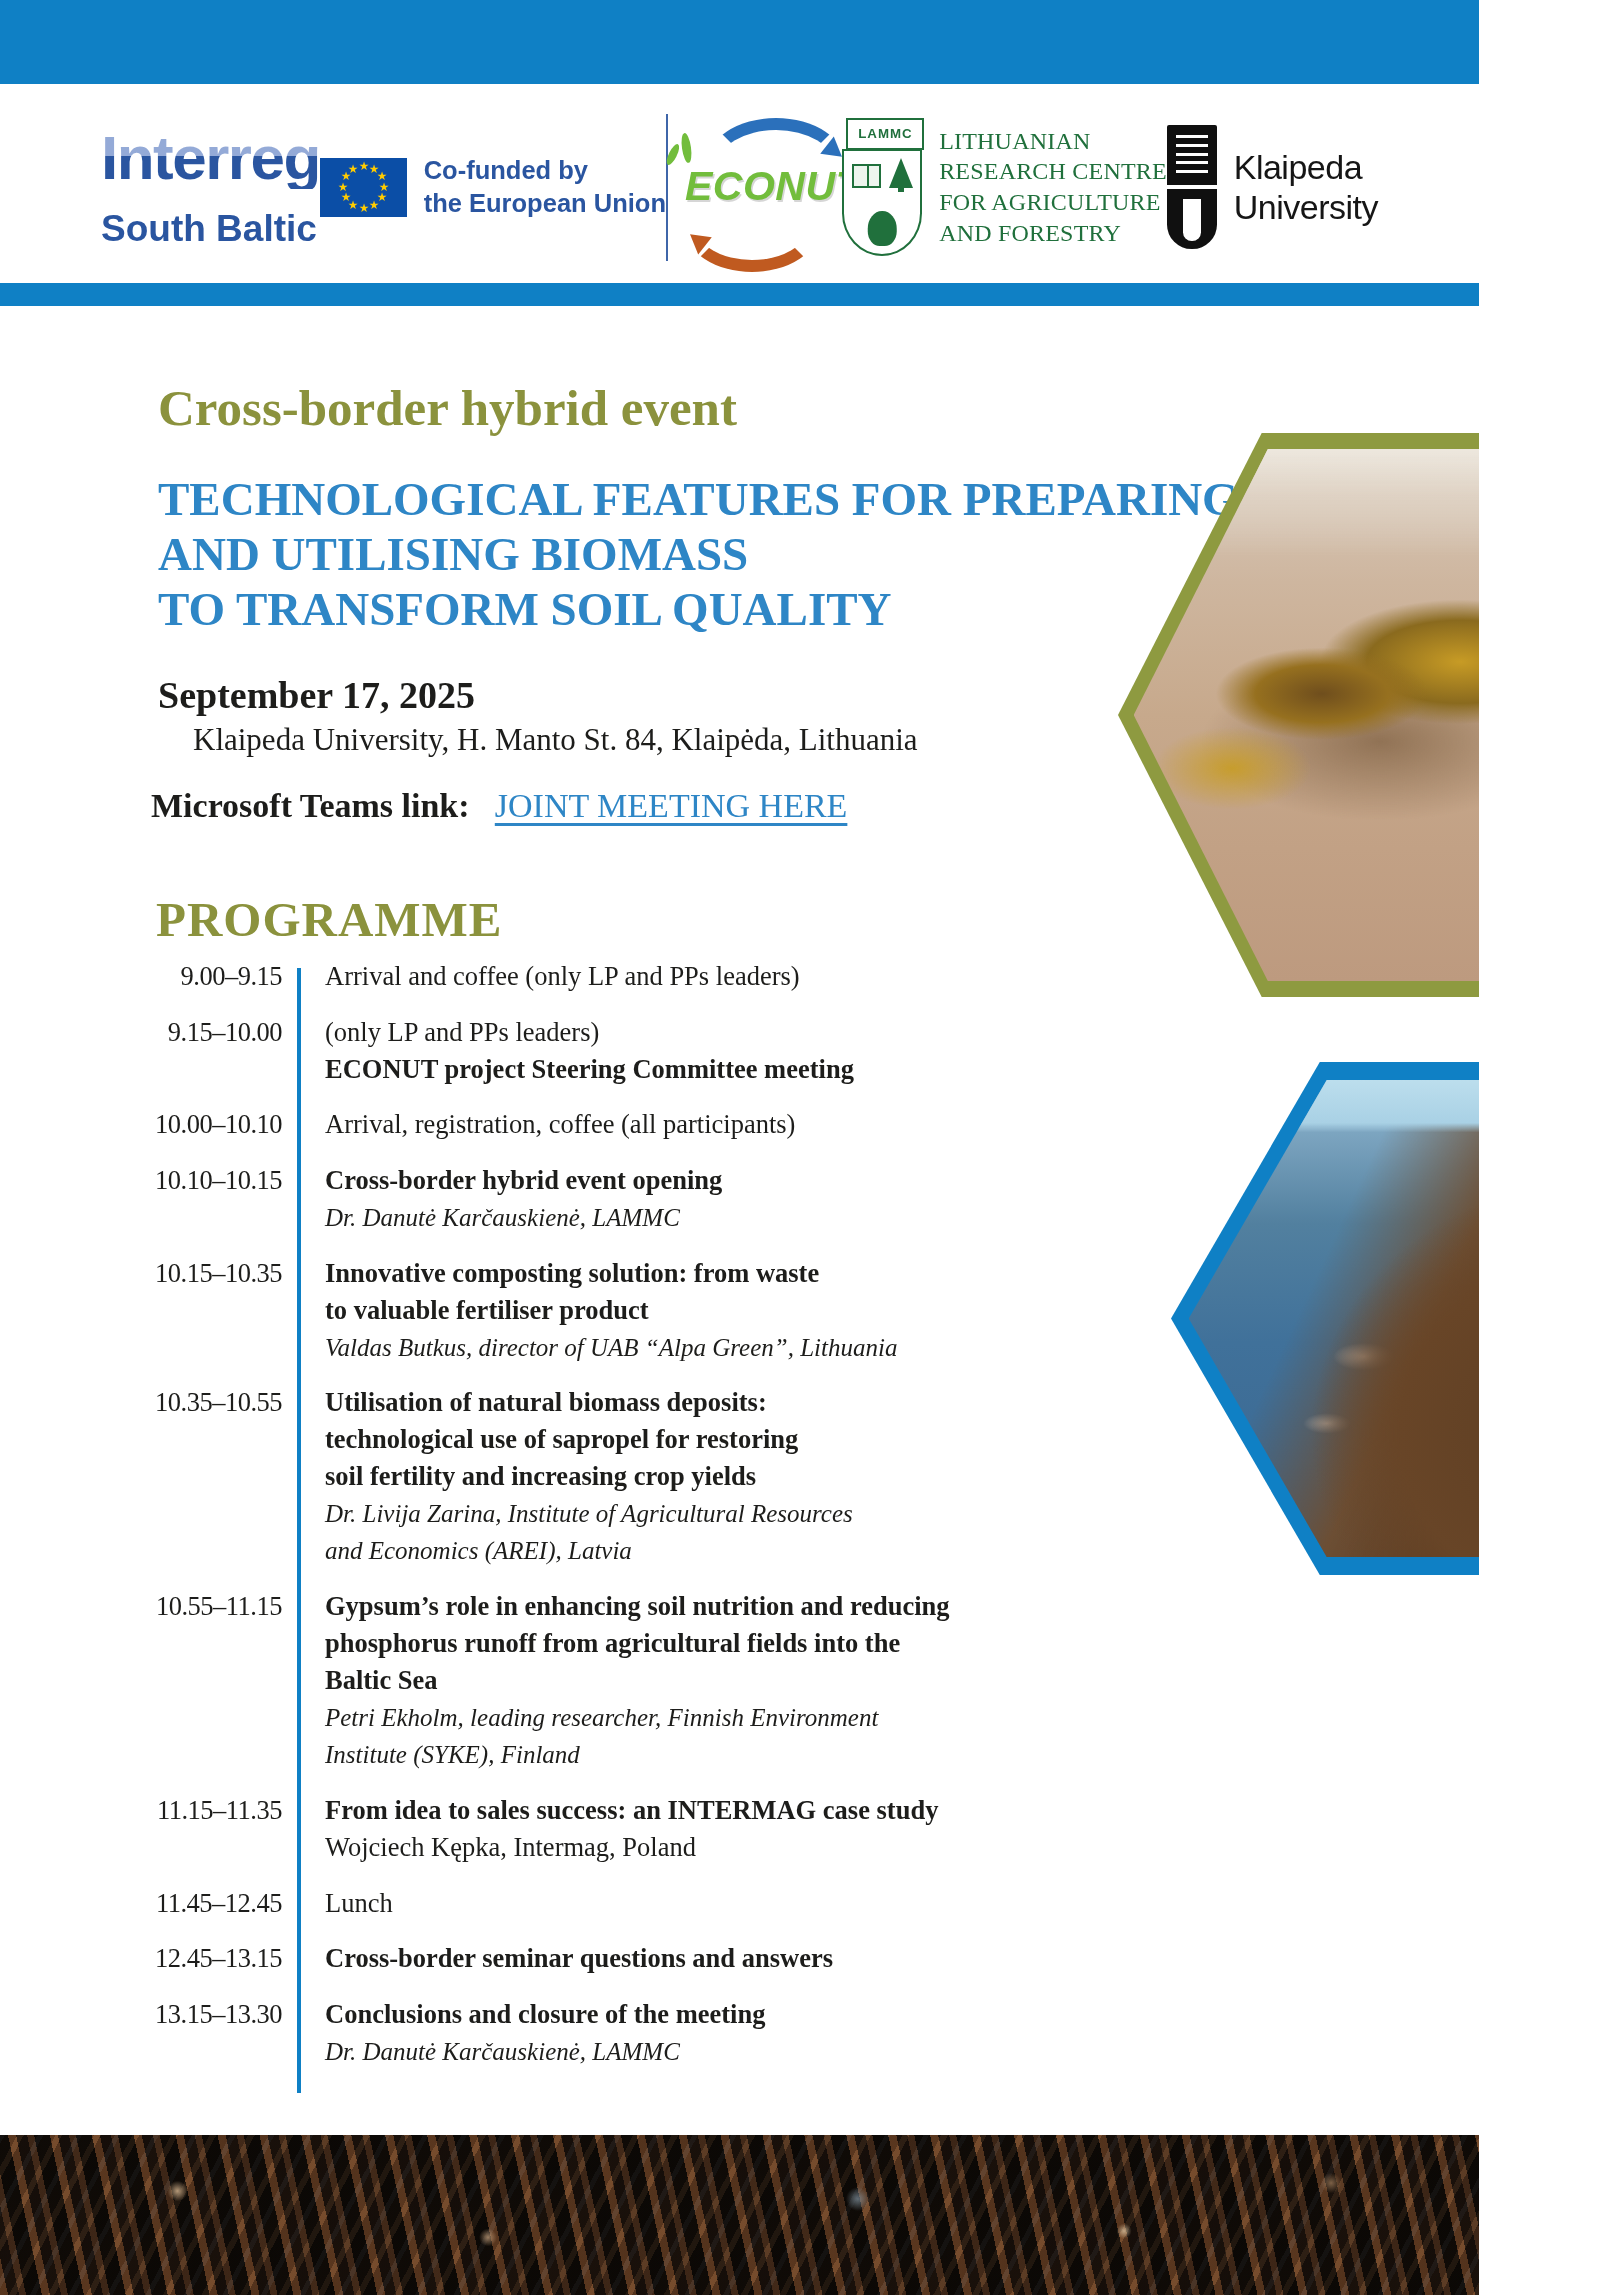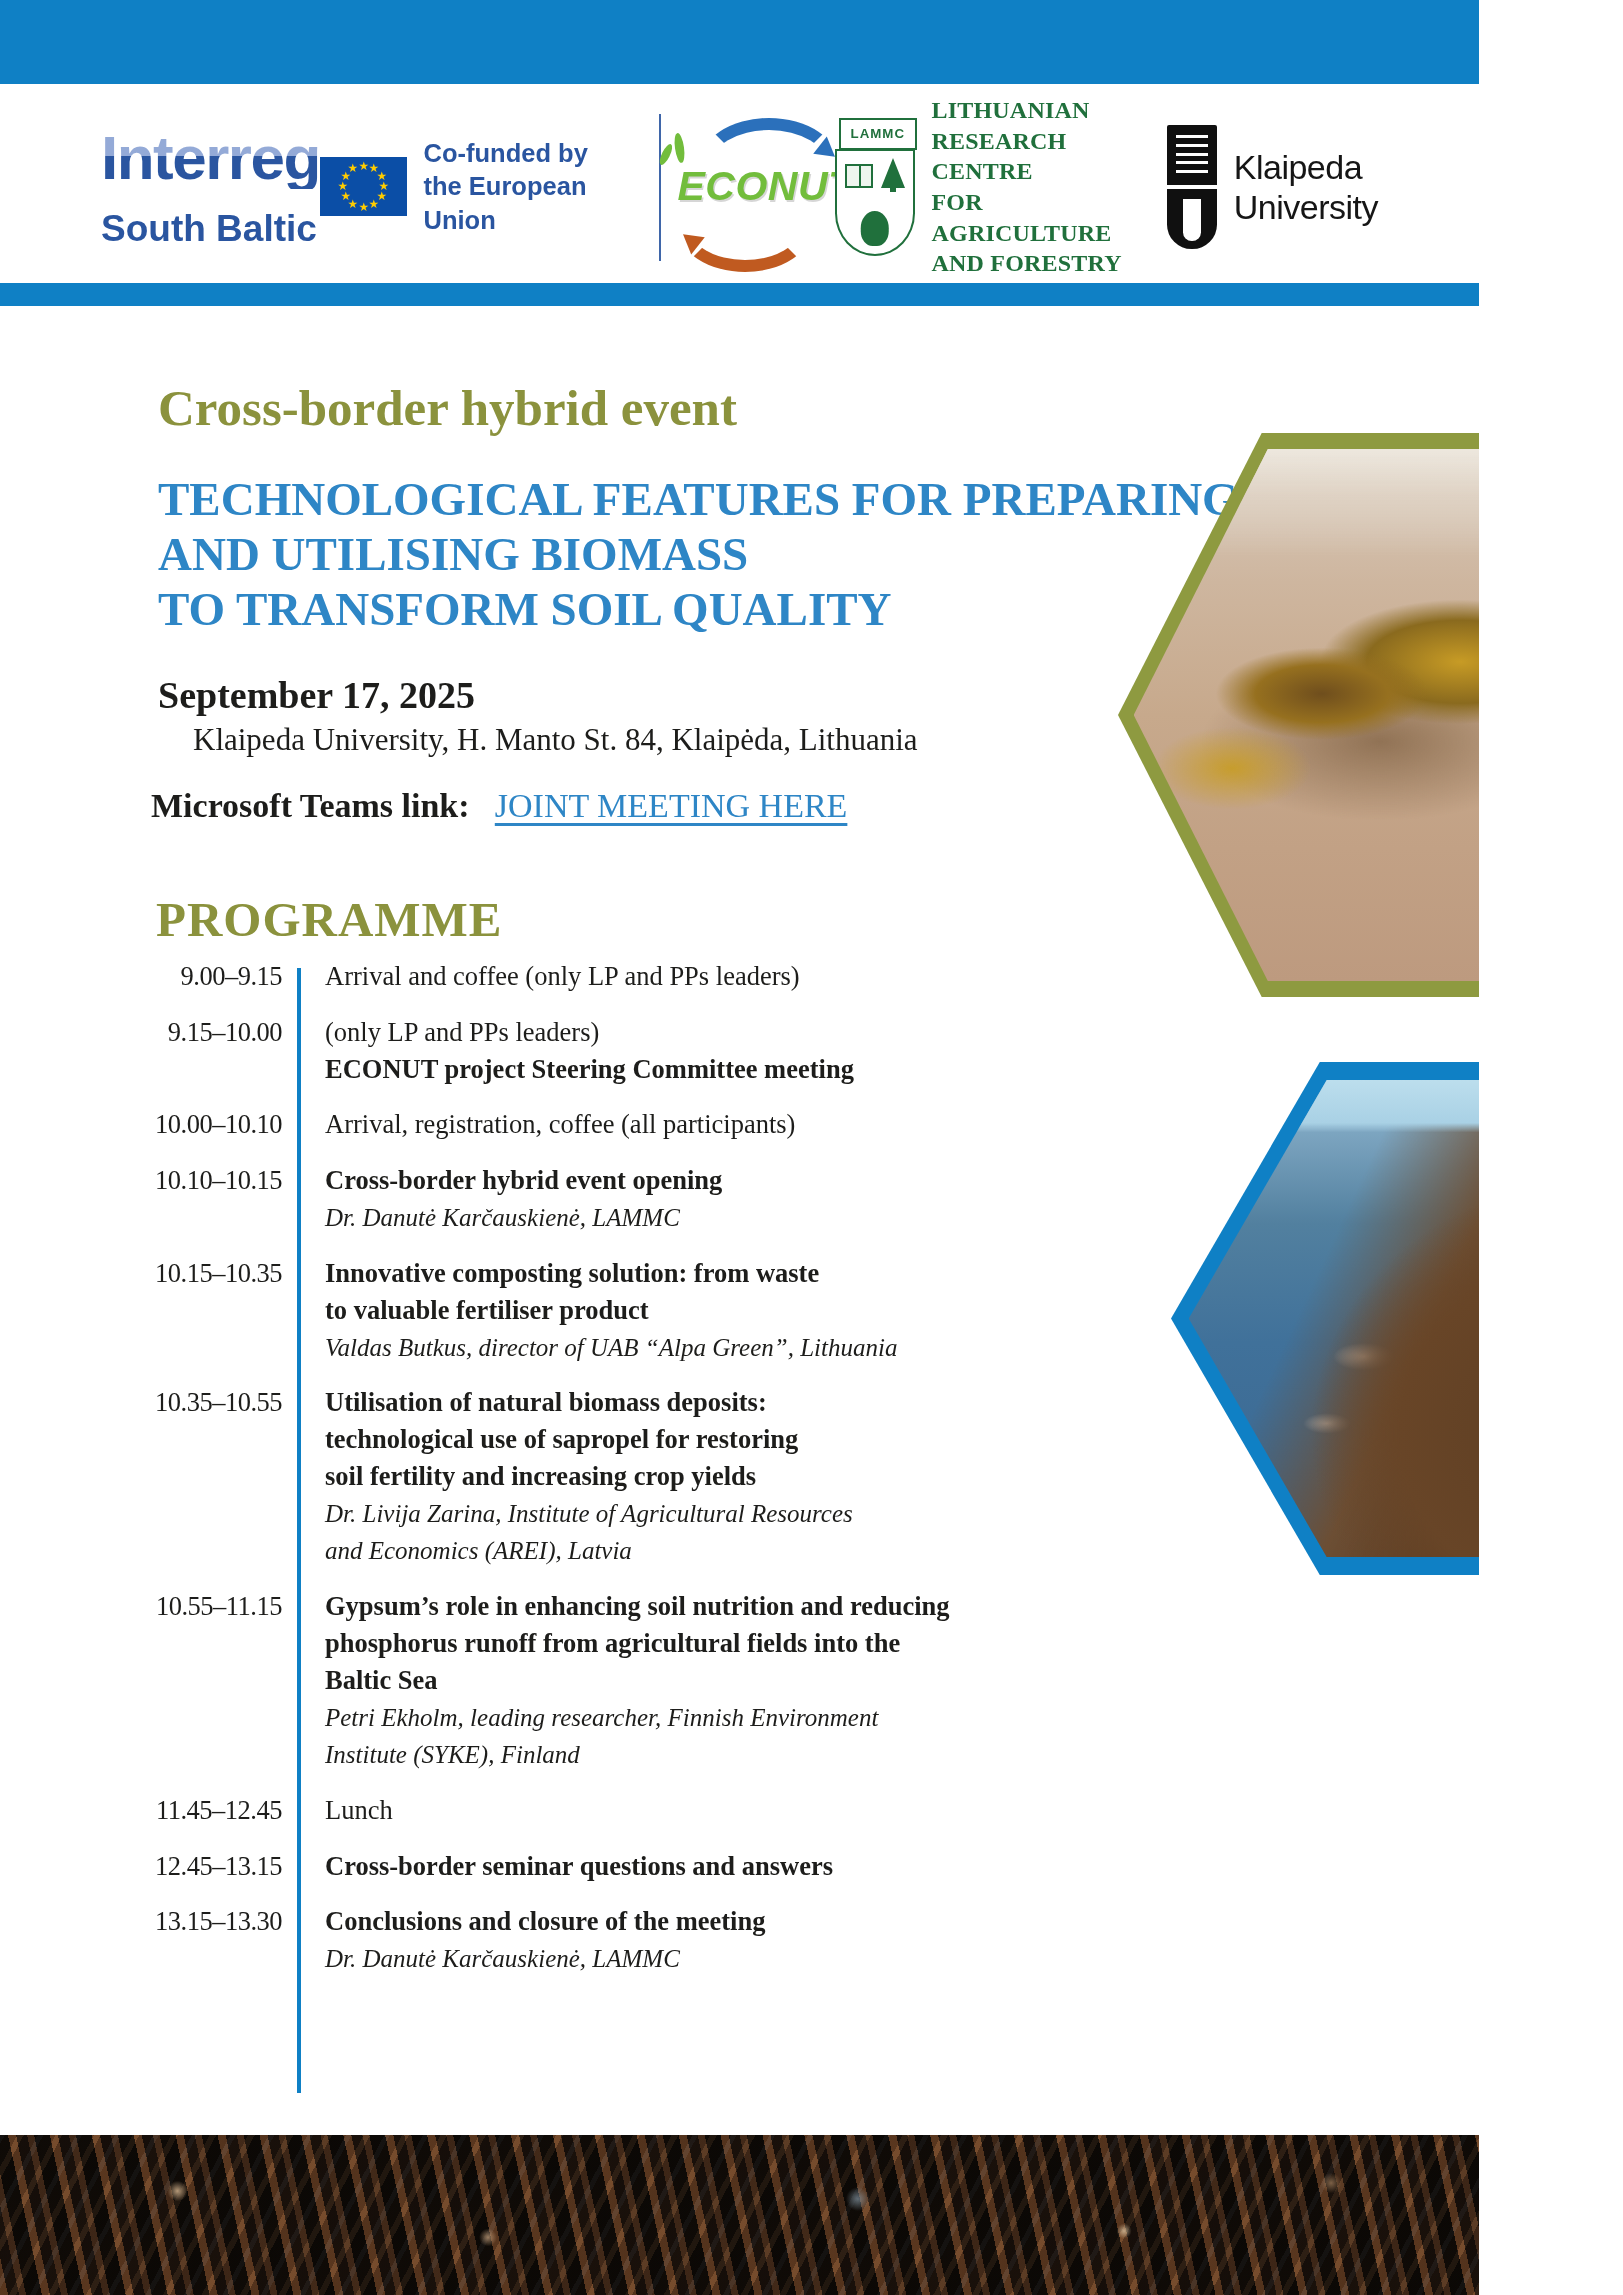--- a/index.html
+++ b/index.html
@@ -62,21 +62,21 @@
   .crest-shield{position:absolute;top:31px;left:2px;right:2px;bottom:0;border:2.9px solid var(--lammc-green);
                 background:#fff;border-radius:0 0 50% 50% / 0 0 40% 40%;overflow:hidden;}
   .crest-book{position:absolute;left:7.9px;top:12.8px;width:24.5px;height:20.6px;border:2px solid var(--lammc-green);
               background:#eef5ee;}
   .crest-book::after{content:"";position:absolute;left:50%;top:0;bottom:0;width:2px;background:var(--lammc-green);}
   .crest-tree{position:absolute;right:7.9px;top:6.9px;width:0;height:0;border-left:12.3px solid transparent;
               border-right:12.3px solid transparent;border-bottom:30px solid var(--lammc-green);}
   .crest-tree::after{content:"";position:absolute;left:-2.9px;top:25.5px;width:5.9px;height:8.8px;background:var(--lammc-green);}
   .crest-person{position:absolute;left:50%;bottom:7.9px;transform:translateX(-50%);width:28.5px;height:35px;
               background:var(--lammc-green);border-radius:50% 50% 42% 42%;}
-  .lammc-text{font-family:"Liberation Serif","DejaVu Serif",serif;font-size:24px;font-weight:700;
+  .lammc-text{font-family:"Liberation Serif","DejaVu Serif",serif;font-size:24px;font-weight:400;
               color:var(--lammc-green);line-height:1.28;letter-spacing:0.2px;}
 
   .ku{display:flex;align-items:center;gap:16.7px;}
   .ku-shield{width:50px;height:124px;flex:0 0 auto;display:flex;flex-direction:column;gap:3.9px;}
   .ku-top{flex:1;background:#101010;border-radius:2px 2px 0 0;position:relative;}
   .ku-top::after{content:"";position:absolute;left:18%;right:18%;top:16%;bottom:16%;
           background:repeating-linear-gradient(180deg,#fff 0 2.9px,#101010 2.9px 8.8px);}
   .ku-bottom{flex:1;background:#101010;border-radius:0 0 24.5px 24.5px;position:relative;}
   .ku-bottom::after{content:"";position:absolute;left:32%;right:32%;top:16%;bottom:14%;
           background:#fff;border-radius:0 0 8.8px 8.8px;}
@@ -286,20 +286,27 @@
           <div class="prog-time">10.55–11.15</div>
           <div class="prog-desc">
             <div class="line b">Gypsum’s role in enhancing soil nutrition and reducing</div>
             <div class="line b">phosphorus runoff from agricultural fields into the</div>
             <div class="line b">Baltic Sea</div>
             <div class="line i">Petri Ekholm, leading researcher, Finnish Environment</div>
             <div class="line i">Institute (SYKE), Finland</div>
           </div>
         </div>
         <div class="prog-row">
+          <div class="prog-time">11.15–11.35</div>
+          <div class="prog-desc">
+            <div class="line b">From idea to sales success: an INTERMAG case study</div>
+            <div class="line r">Wojciech Kępka, Intermag, Poland</div>
+          </div>
+        </div>
+        <div class="prog-row">
           <div class="prog-time">11.45–12.45</div>
           <div class="prog-desc">
             <div class="line r">Lunch</div>
           </div>
         </div>
         <div class="prog-row">
           <div class="prog-time">12.45–13.15</div>
           <div class="prog-desc">
             <div class="line b">Cross-border seminar questions and answers</div>
           </div>

